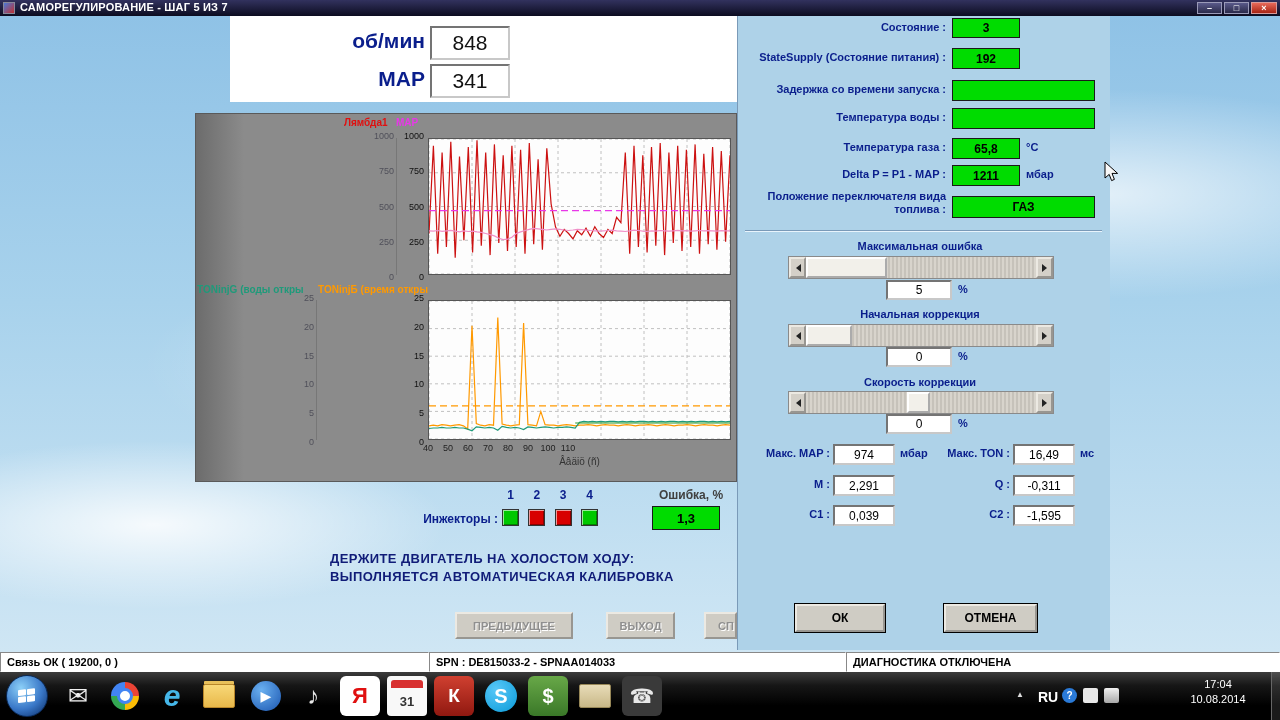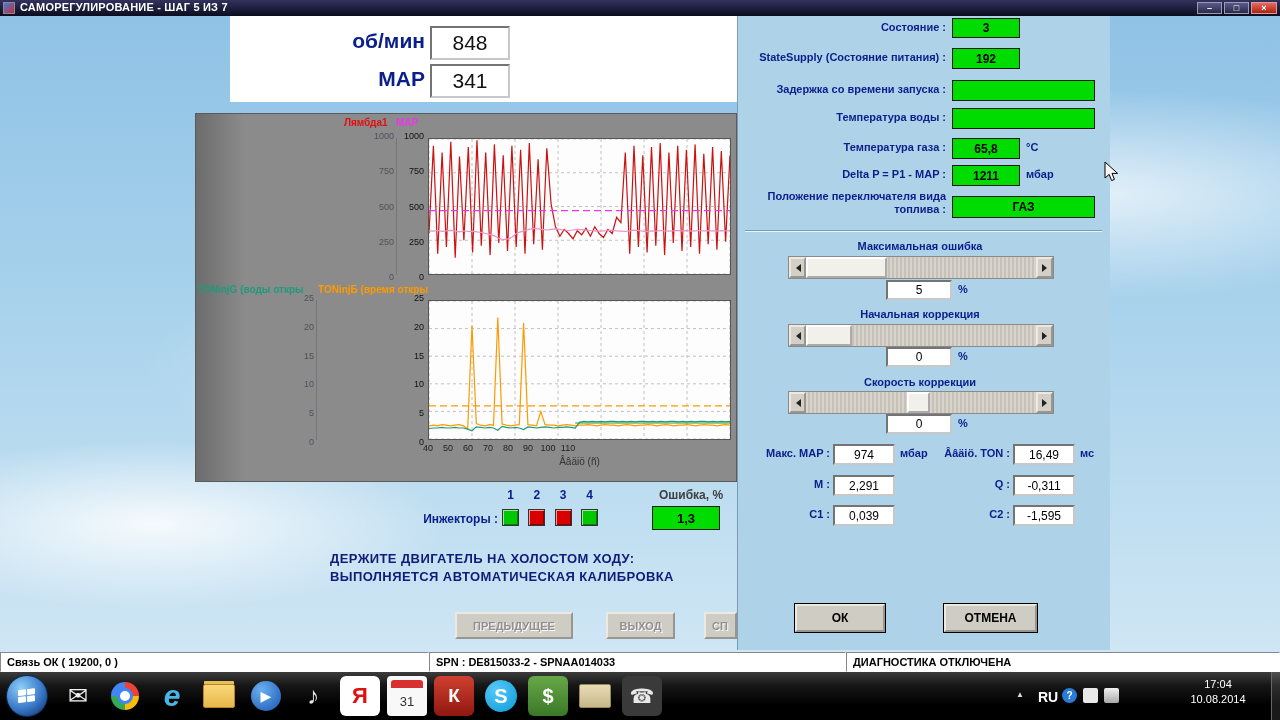--- a/index.html
+++ b/index.html
@@ -68,21 +68,21 @@
 
   
   .msg{left:330px;width:432px;text-align:left;font-size:13px;font-weight:bold;color:#101c78;letter-spacing:.4px}
   #msg1{top:551px}#msg2{top:569px}
 
   
   .win-btn{background:#cfccc4;border:2px outset #ece9e2;display:flex;align-items:center;justify-content:center;font-size:11px;font-weight:bold;color:#000}
   .disabled-btn{color:#8f8f8f;text-shadow:1px 1px 0 #fff}
   #btn-prev{left:455px;top:612px;width:118px;height:27px}
   #btn-exit{left:606px;top:612px;width:69px;height:27px}
-  #btn-partial{left:704px;top:612px;width:33px;height:27px;overflow:hidden;justify-content:flex-start;padding-left:6px}
+  #btn-partial{left:704px;top:612px;width:33px;height:27px;overflow:hidden;justify-content:flex-start;padding-left:12px}
 
   
   #right-panel{left:737px;top:16px;width:373px;height:634px;background:#aed2e8;border-left:1px solid #7a9ab8}
   .rp-label{color:#0a1e8c;font-weight:bold;font-size:11px;text-align:right;line-height:13px}
   .rp-unit{color:#0a1e8c;font-weight:bold;font-size:11px}
   #f1-label{left:740px;top:21px;width:206px}   #f1-box{left:952px;top:18px;width:68px;height:20px}
   #f2-label{left:740px;top:51px;width:206px}   #f2-box{left:952px;top:48px;width:68px;height:21px}
   #f3-label{left:740px;top:83px;width:206px}   #f3-box{left:952px;top:80px;width:143px;height:21px}
   #f4-label{left:740px;top:111px;width:206px}  #f4-box{left:952px;top:108px;width:143px;height:21px}
   #f5-label{left:740px;top:141px;width:206px}  #f5-box{left:952px;top:138px;width:68px;height:21px}
@@ -137,21 +137,21 @@
   .ic-browser::after{content:"";position:absolute;width:10px;height:10px;border-radius:50%;background:#fff;border:3px solid #4285f4}
   .ic-ie span{color:#45b6e8;font-size:30px;font-weight:bold;font-style:italic}
   .ic-folder::before{content:"";width:30px;height:22px;background:linear-gradient(#f8d878,#e8b84a);border:1px solid #b8862a;border-radius:2px;box-shadow:0 -4px 0 -1px #e8c05a}
   .ic-wmp::before{content:"";position:absolute;width:30px;height:30px;border-radius:50%;background:radial-gradient(circle at 35% 30%,#6ab0f0,#1a55b0)}
   .ic-wmp span{position:relative;color:#fff;font-size:14px}
   .ic-volume span{color:#e8e8e8;font-size:24px}
   .ic-yandex{background:#fff;border-radius:6px}
   .ic-yandex span{color:#e01010;font-size:22px;font-weight:bold}
   .ic-calendar{background:#f8f8f8;border-radius:4px}
   .ic-calendar::before{content:"";position:absolute;top:4px;left:4px;right:4px;height:8px;background:#d83030;border-radius:3px 3px 0 0}
-  .ic-calendar span{margin-top:10px;font-size:13px;font-weight:normal;color:#333}
+  .ic-calendar span{margin-top:10px;font-size:13px;font-weight:bold;color:#333}
   .ic-redapp{background:linear-gradient(#d04030,#901810);border-radius:6px}
   .ic-redapp span{color:#fff;font-size:19px;font-weight:bold}
   .ic-skype::before{content:"";position:absolute;width:32px;height:32px;border-radius:50%;background:radial-gradient(circle at 35% 30%,#58c8f8,#0a9ad8)}
   .ic-skype span{position:relative;color:#fff;font-size:20px;font-weight:bold}
   .ic-money{background:linear-gradient(#68a848,#3a7828);border-radius:6px}
   .ic-money span{color:#fff;font-size:20px;font-weight:bold}
   .ic-folder2::before{content:"";width:30px;height:22px;background:linear-gradient(#e8dcb8,#c8b888);border:1px solid #988858;border-radius:2px}
   .ic-phone{background:#3a3a3a;border-radius:6px}
   .ic-phone span{color:#e8e8e8;font-size:20px}
 
@@ -358,21 +358,21 @@
   <div class="sl-arrow">
       <div class="tri-r"></div>
     </div>
 </div>
 <div id="sl3-val" class="white-box">0</div>
 <div id="sl3-unit" class="rp-unit">%</div>
 
 <div id="p1-label" class="rp-label">Макс. MAP :</div>
 <div id="p1-box" class="white-box">974</div>
 <div id="p1-unit" class="rp-unit">мбар</div>
-<div id="p2-label" class="rp-label">Ââäiö. TON :</div>
+<div id="p2-label" class="rp-label">Макс. TON :</div>
 <div id="p2-box" class="white-box">16,49</div>
 <div id="p2-unit" class="rp-unit">мс</div>
 <div id="p3-label" class="rp-label">M :</div>
 <div id="p3-box" class="white-box">2,291</div>
 <div id="p4-label" class="rp-label">Q :</div>
 <div id="p4-box" class="white-box">-0,311</div>
 <div id="p5-label" class="rp-label">C1 :</div>
 <div id="p5-box" class="white-box">0,039</div>
 <div id="p6-label" class="rp-label">C2 :</div>
 <div id="p6-box" class="white-box">-1,595</div>

